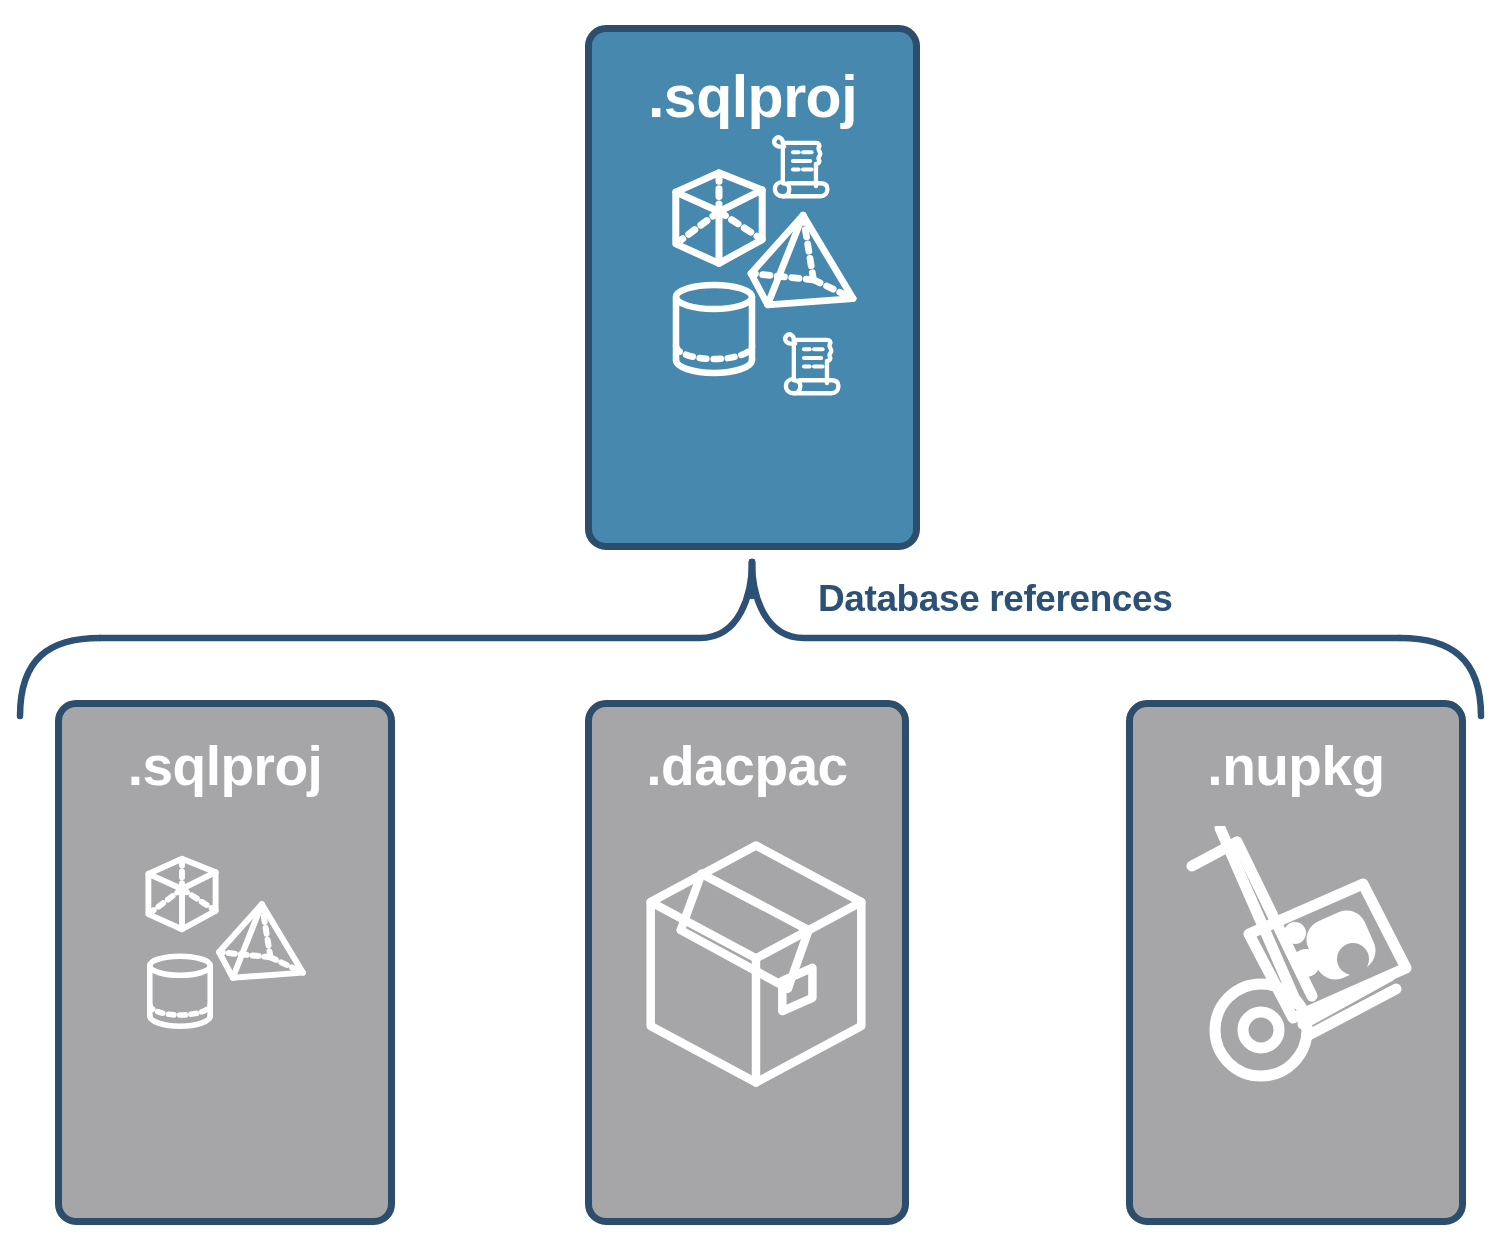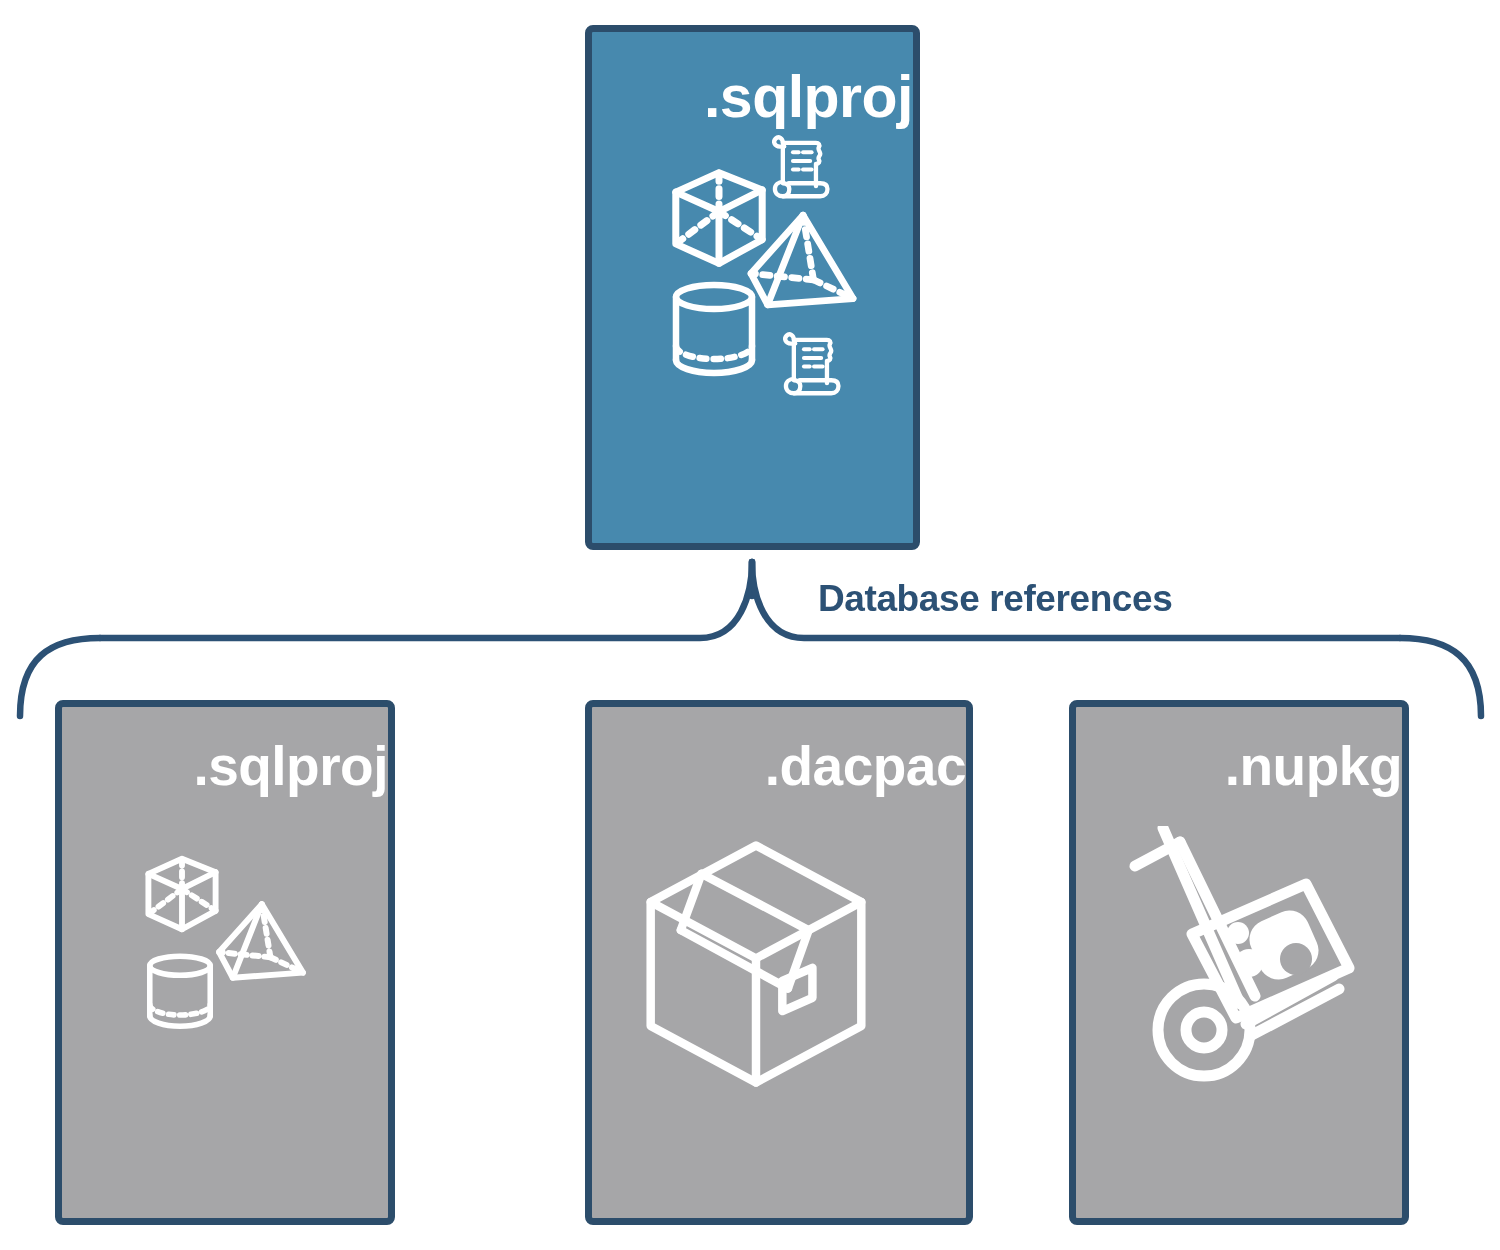--- a/index.html
+++ b/index.html
@@ -17,45 +17,45 @@
     height: 1250px;
     background: #ffffff;
     overflow: hidden;
   }
 
   
   .card {
     position: absolute;
     box-sizing: border-box;
     border: 7px solid #2C4D6B;
-    border-radius: 8px;
+    border-radius: 21px;
     display: flex;
     flex-direction: column;
-    align-items: flex-end;
+    align-items: center;
     overflow: hidden;
   }
   .card.blue  { background: #4789AE; }
   .card.gray  { background: #A6A6A8; }
 
   .card-title {
     color: #ffffff;
     font-weight: bold;
     letter-spacing: -0.5px;
     line-height: 1;
     text-align: center;
     white-space: nowrap;
     user-select: none;
   }
 
   #card-top        { left: 585px;  top: 25px;   width: 335px; height: 525px; }
   #card-top .card-title   { font-size: 59px; margin-top: 36px; }
 
   #card-sqlproj    { left: 55px;   top: 700px;  width: 340px; height: 525px; }
-  #card-dacpac     { left: 585px;  top: 700px;  width: 388px; height: 525px; gap: 16px; }
-  #card-nupkg      { left: 1069px; top: 700px;  width: 340px; height: 525px; }
+  #card-dacpac     { left: 585px;  top: 700px;  width: 324px; height: 525px; gap: 16px; }
+  #card-nupkg      { left: 1126px; top: 700px;  width: 340px; height: 525px; }
   .card.gray .card-title  { font-size: 55px; margin-top: 32px; }
 
   .icon-area {
     position: relative;
     flex: 1 1 auto;
     width: 100%;
   }
   .icon-area svg { position: absolute; }
 
   

